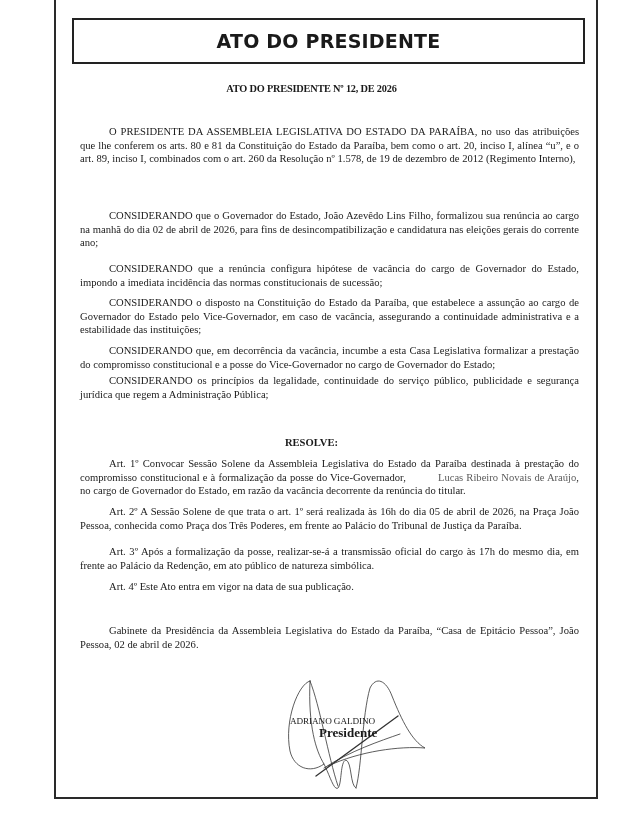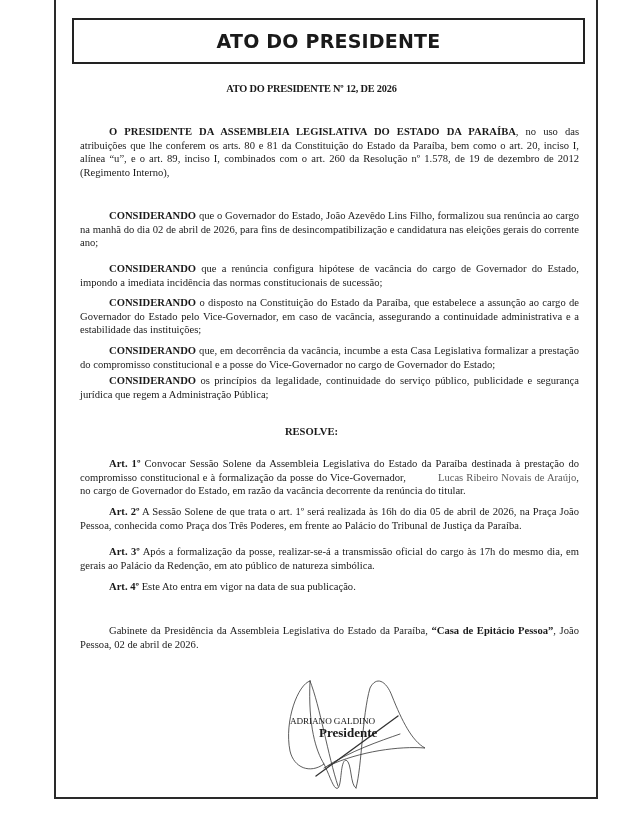--- a/index.html
+++ b/index.html
@@ -60,27 +60,27 @@
       width: 499px;
       font-size: 10.6px;
       line-height: 13.6px;
       text-align: justify;
       hyphens: none;
     }
     .body-text p {
       margin: 0;
       text-indent: 29px;
     }
-    .body-text b { font-weight: bold; }
+    .body-text b { font-weight: normal; }
     .muted { color: #5a5a5a; margin-left: 29px; }
     .resolve {
       position: absolute;
       left: 0;
       width: 100%;
-      top: 426px;
+      top: 437px;
       text-align: center;
       font-size: 10.6px;
       font-weight: bold;
     }
     .signature {
       position: absolute;
       left: 280px;
       top: 676px;
       width: 170px;
       height: 120px;
@@ -141,21 +141,21 @@
 
 <div class="resolve">RESOLVE:</div>
 
 <div class="body-text" style="top:457px;">
   <p><b>Art. 1º</b><span> Convocar Sessão Solene da Assembleia Legislativa do Estado da Paraíba destinada à prestação do compromisso constitucional e à formalização da posse do Vice-Governador, </span><span class="muted">Lucas Ribeiro Novais de Araújo</span><span>, no cargo de Governador do Estado, em razão da vacância decorrente da renúncia do titular.</span></p>
 </div>
 <div class="body-text" style="top:505px;">
   <p><b>Art. 2º</b><span> A Sessão Solene de que trata o art. 1º será realizada às 16h do dia 05 de abril de 2026, na Praça João Pessoa, conhecida como Praça dos Três Poderes, em frente ao Palácio do Tribunal de Justiça da Paraíba.</span></p>
 </div>
 <div class="body-text" style="top:545px;">
-  <p><b>Art. 3º</b><span> Após a formalização da posse, realizar-se-á a transmissão oficial do cargo às 17h do mesmo dia, em gerais ao Palácio da Redenção, em ato público de natureza simbólica.</span></p>
+  <p><b>Art. 3º</b><span> Após a formalização da posse, realizar-se-á a transmissão oficial do cargo às 17h do mesmo dia, em frente ao Palácio da Redenção, em ato público de natureza simbólica.</span></p>
 </div>
 <div class="body-text" style="top:580px;">
   <p><b>Art. 4º</b><span> Este Ato entra em vigor na data de sua publicação.</span></p>
 </div>
 
 <div class="body-text" style="top:624px;">
   <p><span>Gabinete da Presidência da Assembleia Legislativa do Estado da Paraíba, </span><b>“Casa de Epitácio Pessoa”</b><span>, João Pessoa, 02 de abril de 2026.</span></p>
 </div>
 
 <div class="signature">

